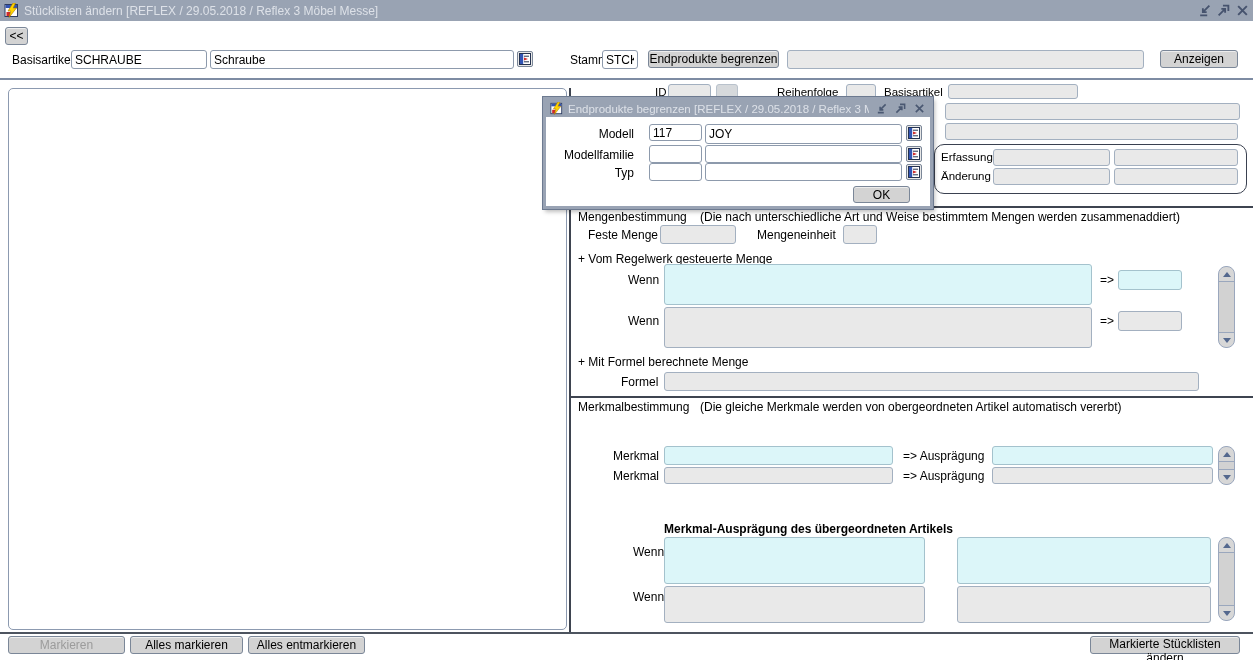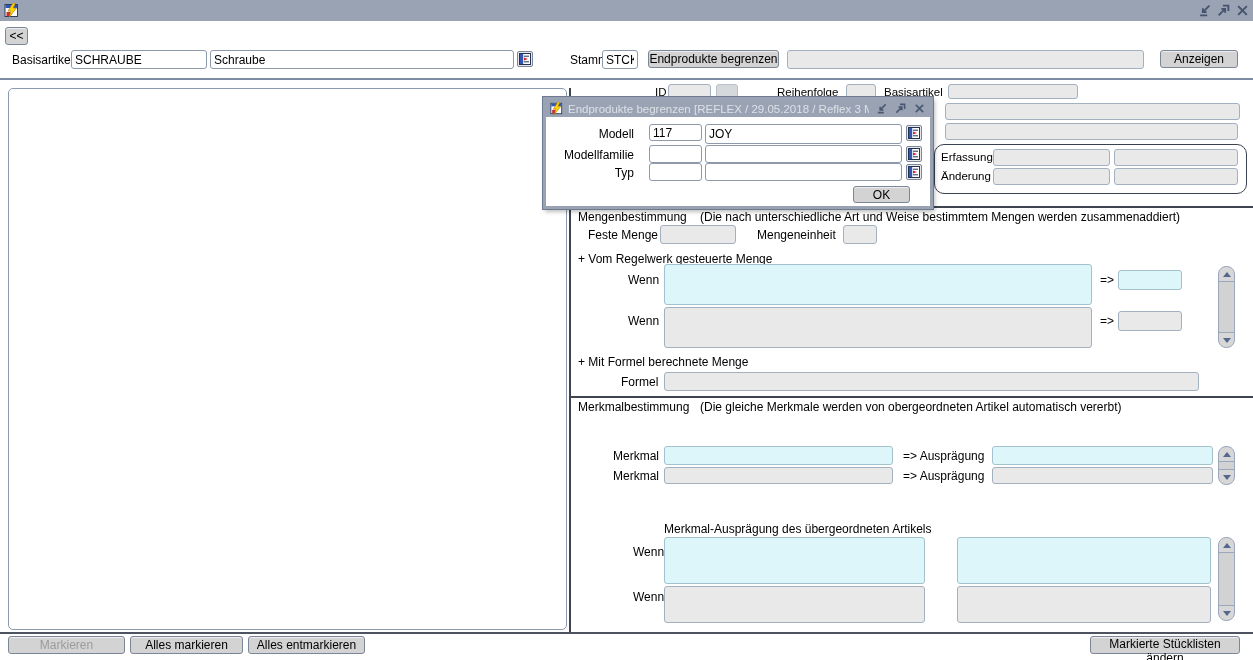--- a/index.html
+++ b/index.html
@@ -57,20 +57,21 @@
 
   <div class="titlebar">
     <span style="display:inline-flex;">
       <svg width="15" height="15" viewBox="0 0 15 15">
         <rect x="1" y="1.5" width="12.5" height="12" fill="#fdfdfd" stroke="#2d3c63" stroke-width="1"></rect>
         <rect x="1.5" y="2" width="11.5" height="3" fill="#3355b4"></rect>
         <rect x="2.5" y="9" width="4" height="4" fill="#cf2b2b"></rect>
         <polygon points="9,0 4,8 6.8,8 5,14.5 12.5,5 9.2,5 11.5,0" fill="#ffd400" stroke="#a87800" stroke-width="0.6"></polygon>
       </svg>
     </span>
+    <span class="title">Stücklisten ändern   [REFLEX / 29.05.2018 / Reflex 3 Möbel Messe]</span>
     <span class="winctls">
       <span class="winctl">
         <svg width="13" height="13" viewBox="0 0 12 12">
             <path d="M10.5 1.5 L4.5 7.5 M4.5 4 L4.5 7.5 L8 7.5 M2 10.5 L8.5 10.5" stroke="#46536e" stroke-width="1.7" fill="none"></path>
           </svg>
       </span>
       <span class="winctl">
         <svg width="13" height="13" viewBox="0 0 12 12">
             <path d="M1.5 10.5 L7.5 4.5 M7.5 8 L7.5 4.5 L4 4.5 M5.5 1.5 L10.5 1.5 L10.5 6.5" stroke="#46536e" stroke-width="1.7" fill="none"></path>
           </svg>
@@ -181,21 +182,21 @@
     <div class="cap">
         <div class="tri-up"></div>
       </div>
     <div class="thumb"></div>
     <div class="cap">
         <div class="tri-dn"></div>
       </div>
   </div>
 
 
-  <span class="lbl" style="left:664px;top:522px;width:261px;text-align:center;">Merkmal-Ausprägung des übergeordneten Artikels</span>
+  <span class="lbl" style="left:664px;top:522px;width:261px;text-align:center;font-weight:bold;">Merkmal-Ausprägung des übergeordneten Artikels</span>
 
   <span class="lbl" style="left:633px;top:545px;">Wenn</span>
   <textarea class="fld cyan" style="left: 664px; top: 537px; width: 261px; height: 47px;"></textarea>
   <textarea class="fld cyan" style="left: 957px; top: 537px; width: 254px; height: 47px;"></textarea>
 
   <span class="lbl" style="left:633px;top:590px;">Wenn</span>
   <textarea class="fld" style="left: 664px; top: 586px; width: 261px; height: 37px;"></textarea>
   <textarea class="fld" style="left: 957px; top: 586px; width: 254px; height: 37px;"></textarea>
 
   <div class="vscroll" style="left:1218px;top:537px;height:84px;">

